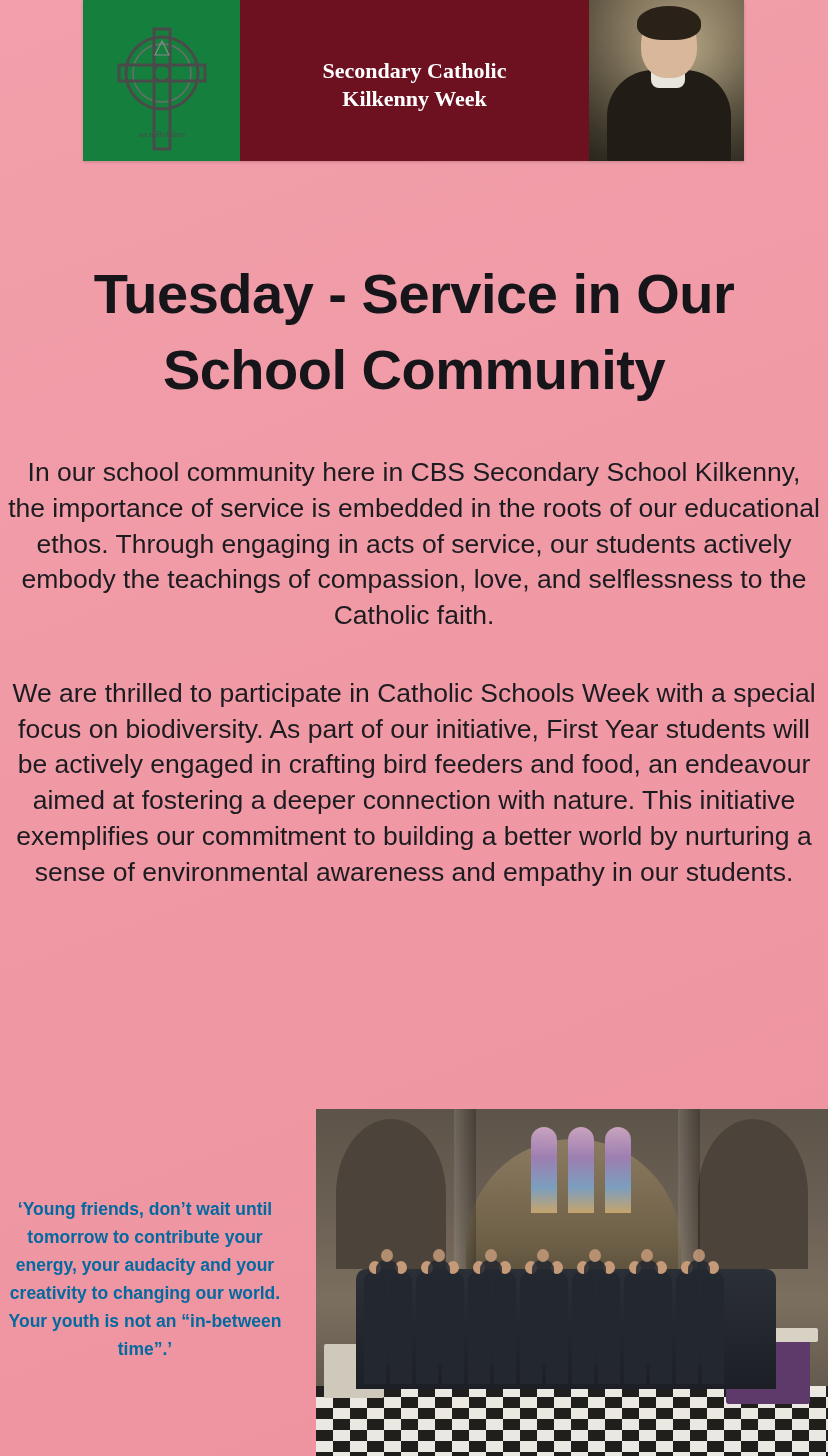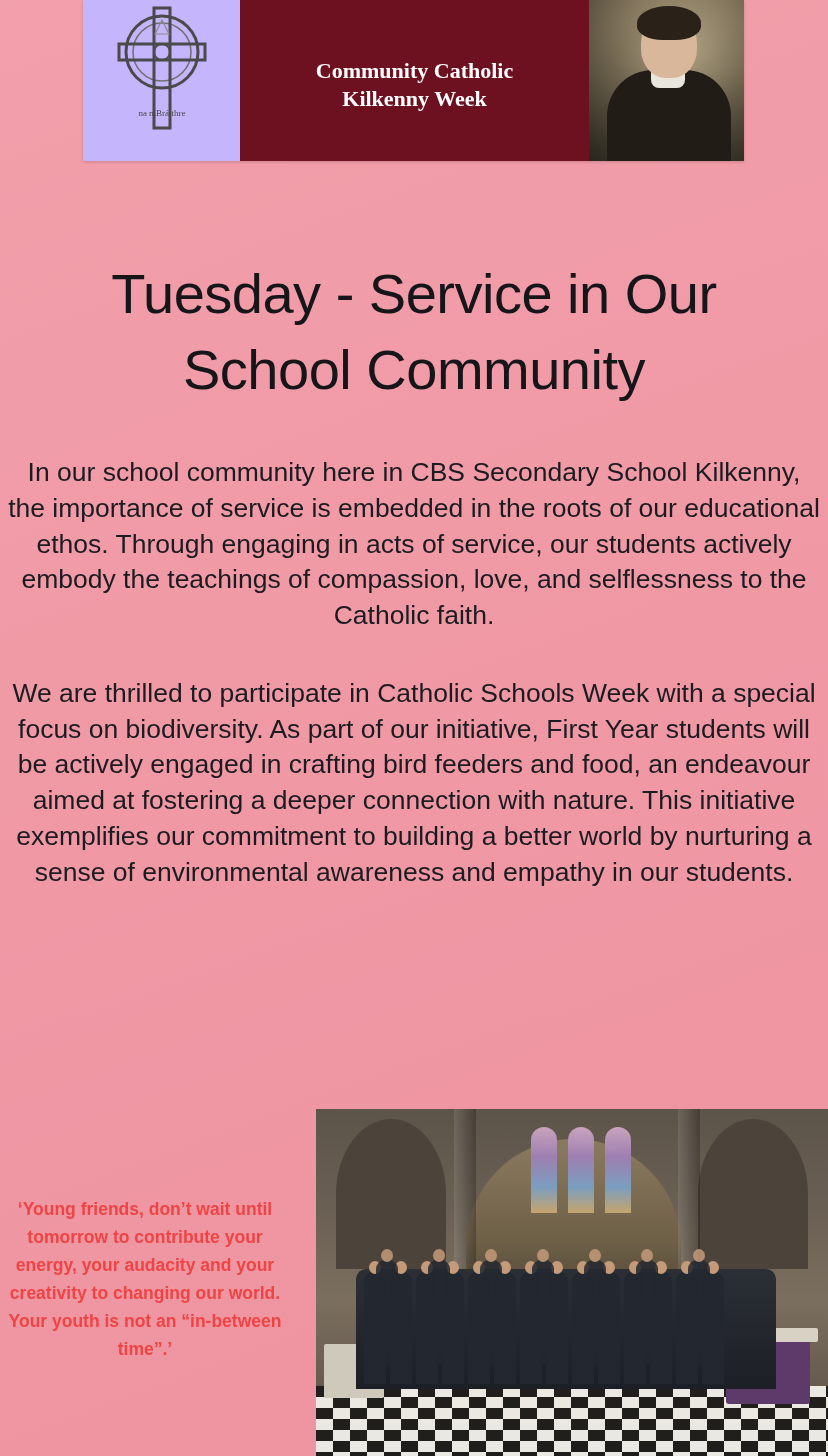--- a/index.html
+++ b/index.html
@@ -22,23 +22,23 @@
     top: 0;
     width: 661px;
     height: 161px;
     display: flex;
     background: #6d1020;
     box-shadow: 0 1px 3px rgba(0,0,0,0.18);
   }
   .banner-crest {
     width: 157px;
     height: 161px;
-    background: #c4b5fd;
+    background: #15803d;
     display: flex;
-    align-items: flex-start;
+    align-items: flex-end;
     justify-content: center;
     flex: none;
   }
   .crest-svg { display:block; }
 
   .banner-text {
     flex: 1;
     background: #6d1020;
     color: #ffffff;
     display: flex;
@@ -108,21 +108,21 @@
   }
 
   
   .title {
     position: absolute;
     left: 60px;
     top: 218px;
     width: 708px;
     text-align: center;
     font-size: 56px;
-    font-weight: normal;
+    font-weight: bold;
     line-height: 1.36;
     color: #15151a;
     letter-spacing: -0.5px;
   }
 
   
   .body-wrap {
     position: absolute;
     left: 0;
     top: 455px;
@@ -141,21 +141,21 @@
   
   .quote {
     position: absolute;
     left: 0;
     top: 1195px;
     width: 290px;
     text-align: center;
     font-size: 17.5px;
     font-weight: bold;
     line-height: 1.6;
-    color: #ef4444;
+    color: #0369a1;
     padding: 0 8px;
     box-sizing: border-box;
   }
   .quote-ref { display: block; }
 
   
   .photo {
     position: absolute;
     left: 316px;
     top: 1109px;
@@ -272,21 +272,21 @@
         <rect x="51" y="8" width="16" height="120" fill="none" stroke="#4a4a4a" stroke-width="3"></rect>
         <rect x="16" y="44" width="86" height="16" fill="none" stroke="#4a4a4a" stroke-width="3"></rect>
         <circle cx="59" cy="52" r="8" fill="none" stroke="#4a4a4a" stroke-width="2"></circle>
         <path d="M59 20 L66 34 L52 34 Z" fill="none" stroke="#8a8a8a" stroke-width="1.2"></path>
         <text x="59" y="116" font-family="Liberation Serif, serif" font-size="9" fill="#4a4a4a" text-anchor="middle">na mBráithre</text>
       </svg>
     </span>
   </div>
 
   <div class="banner-text">
-    <div class="banner-line3">Community Catholic</div>
+    <div class="banner-line3">Secondary Catholic</div>
     <div class="banner-line4">Kilkenny Week</div>
   </div>
 
   <div class="banner-portrait">
     <div class="portrait-bg"></div>
     <div class="portrait-body"></div>
     <div class="portrait-collar"></div>
     <div class="portrait-head"></div>
     <div class="portrait-hair"></div>
   </div>

